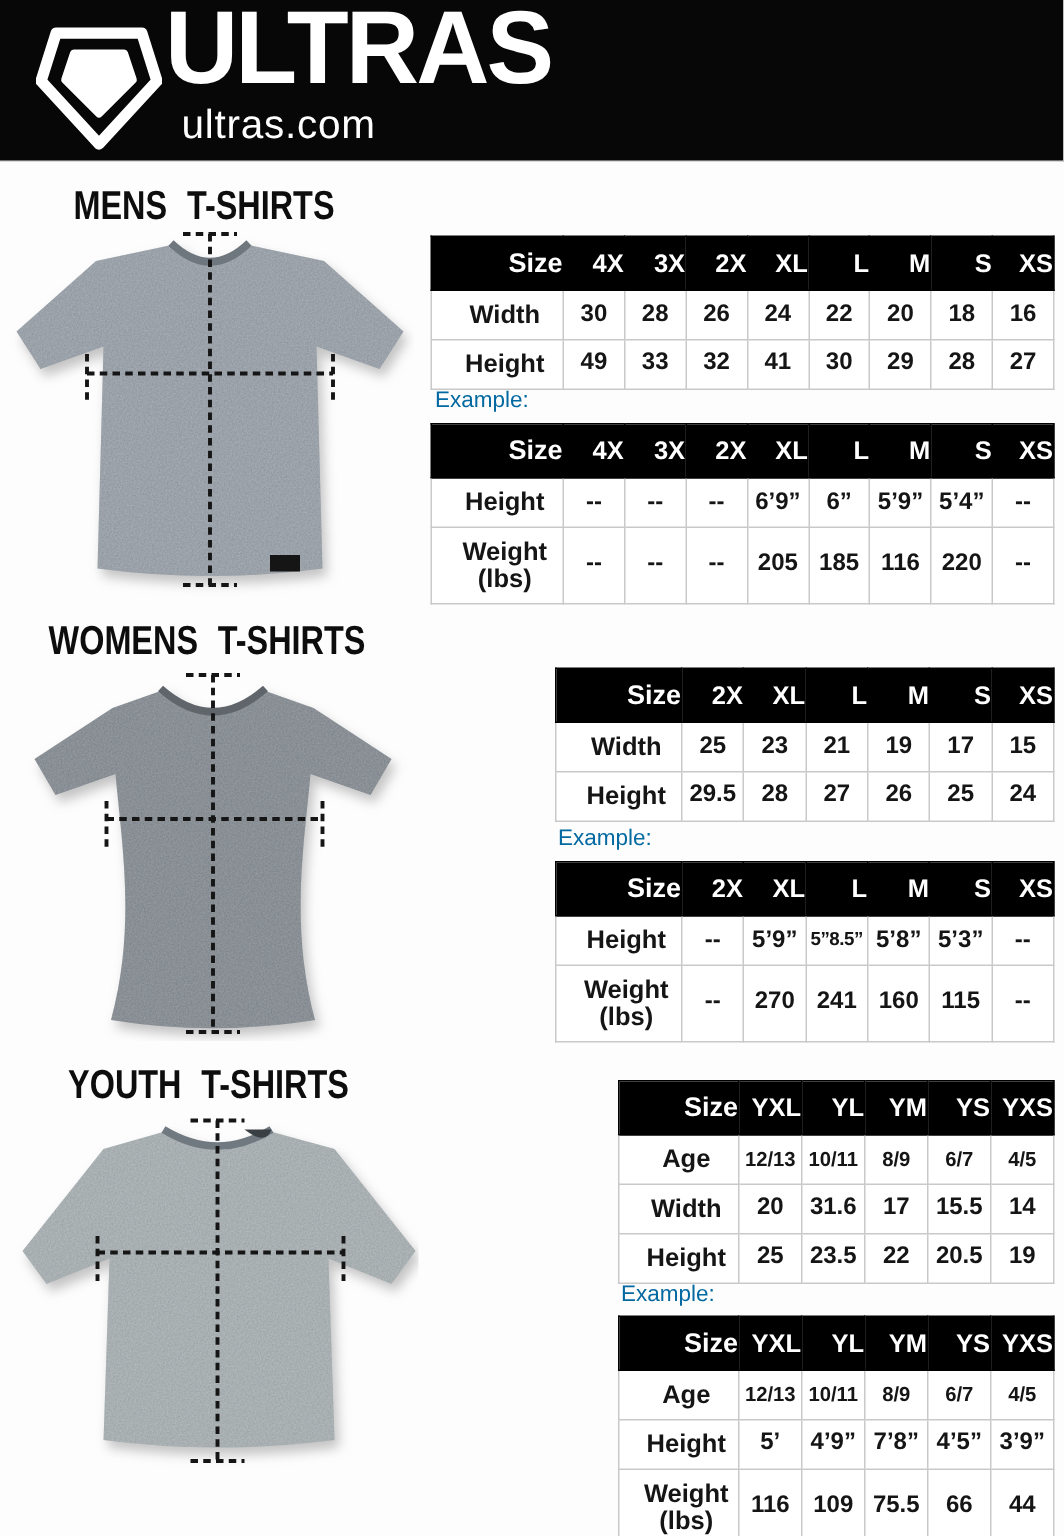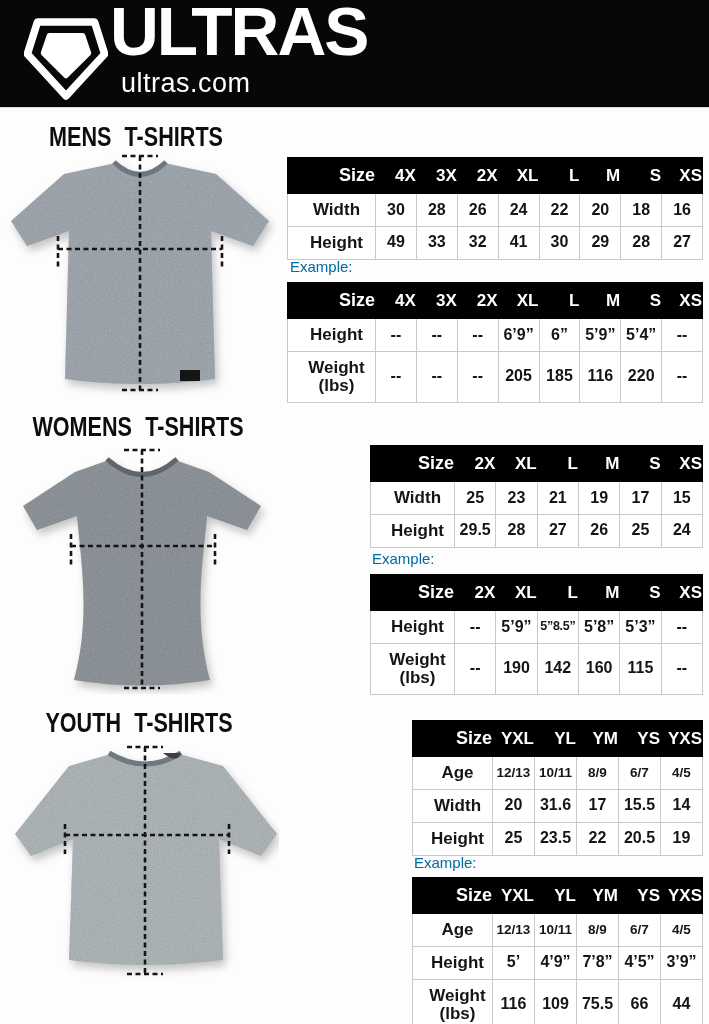--- a/index.html
+++ b/index.html
@@ -347,22 +347,22 @@
             <td>--</td>
             <td>5’9”</td>
             <td class="xs">5”8.5”</td>
             <td>5’8”</td>
             <td>5’3”</td>
             <td>--</td>
           </tr>
           <tr>
             <td class="lbl">Weight (lbs)</td>
             <td>--</td>
-            <td>190</td>
-            <td>142</td>
+            <td>270</td>
+            <td>241</td>
             <td>160</td>
             <td>115</td>
             <td>--</td>
           </tr>
         </tbody>
       </table>
     </div>
 
   <div class="tbl" id="youth-size-table">
       <table>

